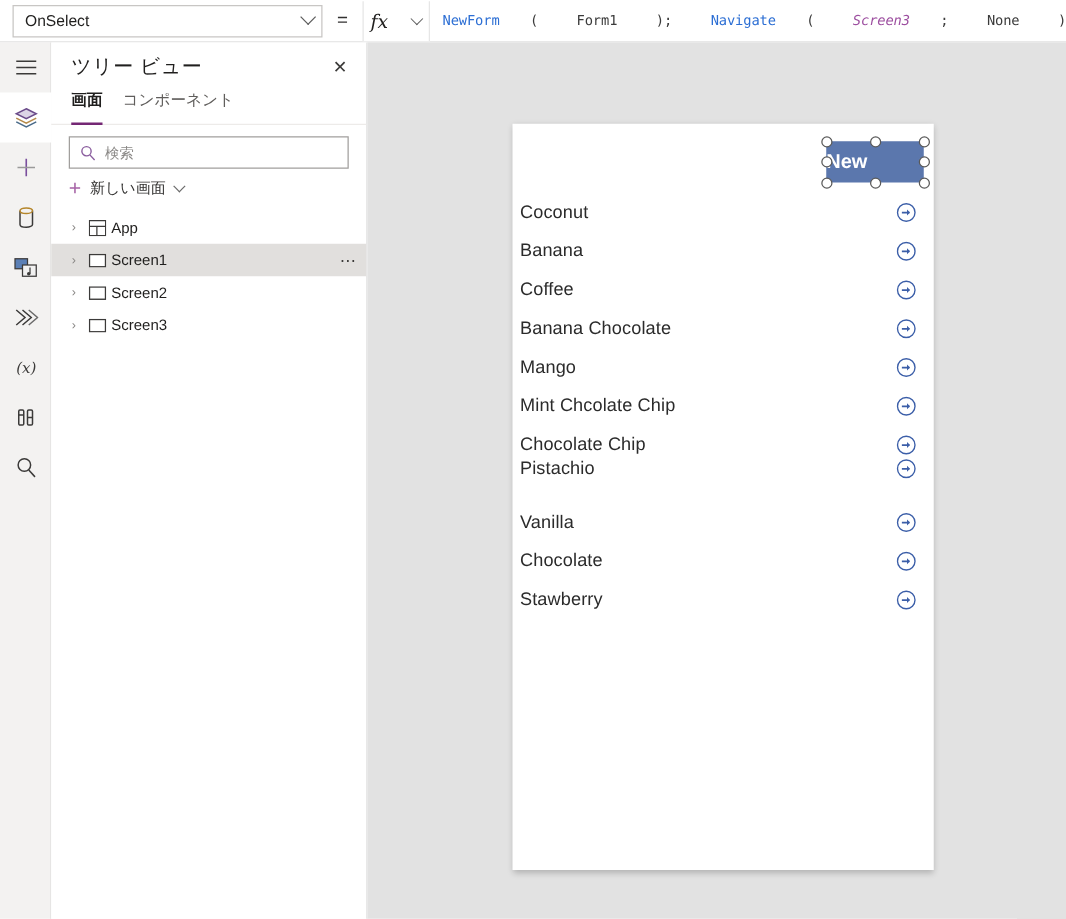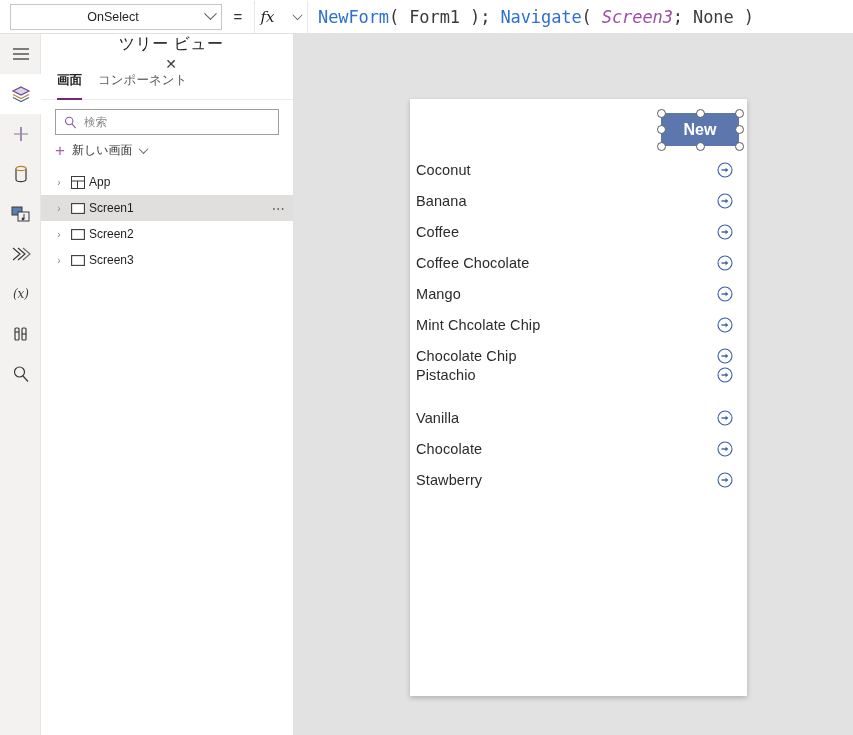--- a/index.html
+++ b/index.html
@@ -14,29 +14,28 @@
   
   #topbar {
     position: absolute; left: 0; top: 0;
     width: 853px; height: 34px;
     background: #ffffff;
     border-bottom: 1px solid #e1e1e1;
     display: flex; align-items: center;
   }
   #prop-select {
     margin-left: 10px;
-    width: 212px; height: 26px;
+    width: 248px; height: 26px;
     border: 1px solid #c8c6c4;
     background: #ffffff;
     display: flex; align-items: center;
     padding: 0 6px 0 9px;
     font-size: 12.5px; color: #201f1e;
     cursor: pointer;
     position: relative;
-    text-align: center;
   }
   #prop-select .label { flex: 1; }
   .chev {
     width: 9px; height: 9px;
     border-right: 1.3px solid #5c5c5c;
     border-bottom: 1.3px solid #5c5c5c;
     transform: rotate(45deg) translate(-2px,-2px);
     flex: none;
   }
   #equals {
@@ -54,25 +53,26 @@
   #fx-btn .fx {
     font-family: "DejaVu Serif", serif;
     font-style: italic; font-size: 15px; color: #201f1e;
   }
   #fx-btn .chev { transform: rotate(45deg) translate(-1px,-1px) scale(.8); }
   #formula {
     flex: 1; height: 33px;
     display: flex; align-items: center;
     padding-left: 10px;
     font-family: "DejaVu Sans Mono", monospace;
-    font-size: 17px;
+    font-size: 11px;
     white-space: pre;
     letter-spacing: -0.1px;
     overflow: hidden;
     cursor: text;
+    justify-content: space-between;
   }
   .tok-fn   { color: #2d6fd4; }
   .tok-pun  { color: #3b3b3b; }
   .tok-id   { color: #3b3b3b; }
   .tok-scr  { color: #9d4fa0; font-style: italic; }
 
   
   #rail {
     position: absolute; left: 0; top: 34px;
     width: 41px; height: 701px;
@@ -90,21 +90,20 @@
   
   #tree {
     position: absolute; left: 41px; top: 34px;
     width: 253px; height: 701px;
     background: #ffffff;
     border-right: 1px solid #e1e1e1;
   }
   #tree-head {
     height: 38px; display: flex; align-items: center;
     padding: 0 8px 0 16px;
-    flex-direction: column;
   }
   #tree-title {
     flex: 1; font-size: 16px; color: #201f1e;
     letter-spacing: .4px;
   }
   #tree-close {
     width: 26px; height: 26px; cursor: pointer;
     display: flex; align-items: center; justify-content: center;
     color: #3b3a39; font-size: 14px;
   }
@@ -179,21 +178,21 @@
   }
   .g-label {
     padding-left: 6px; font-size: 14.5px; color: #2b2b2b;
     flex: 1; letter-spacing: .1px;
   }
   .g-arrow { width: 44px; display: flex; align-items: center; justify-content: center; }
   #newbtn {
     position: absolute;
     left: 251px; top: 14px; width: 78px; height: 33px;
     background: #5b77ad;
-    display: flex; align-items: center; justify-content: center;
+    display: flex; align-items: center; 
     color: #ffffff; font-size: 16px; font-weight: bold;
     cursor: pointer;
   }
   .handle {
     position: absolute; width: 9px; height: 9px;
     background: #ffffff; border: 1px solid #595959;
     border-radius: 50%;
   }
 </style>
 </head>
@@ -404,21 +403,21 @@
           <span class="g-label">Coffee</span>
           <span class="g-arrow">
             <svg width="16" height="16" viewBox="0 0 16 16">
               <circle cx="8" cy="8" r="7" fill="none" stroke="#3b5ea8" stroke-width="1.1"></circle>
               <line x1="4.5" y1="8" x2="10.5" y2="8" stroke="#3b5ea8" stroke-width="1.4"></line>
               <path d="M8.6 5.6 L11 8 L8.6 10.4 Z" fill="#3b5ea8"></path>
             </svg>
           </span>
         </div>
         <div class="g-row" style="top: 148px;">
-          <span class="g-label">Coffee Chocolate</span>
+          <span class="g-label">Banana Chocolate</span>
           <span class="g-arrow">
             <svg width="16" height="16" viewBox="0 0 16 16">
               <circle cx="8" cy="8" r="7" fill="none" stroke="#3b5ea8" stroke-width="1.1"></circle>
               <line x1="4.5" y1="8" x2="10.5" y2="8" stroke="#3b5ea8" stroke-width="1.4"></line>
               <path d="M8.6 5.6 L11 8 L8.6 10.4 Z" fill="#3b5ea8"></path>
             </svg>
           </span>
         </div>
         <div class="g-row" style="top: 179px;">
           <span class="g-label">Mango</span>

